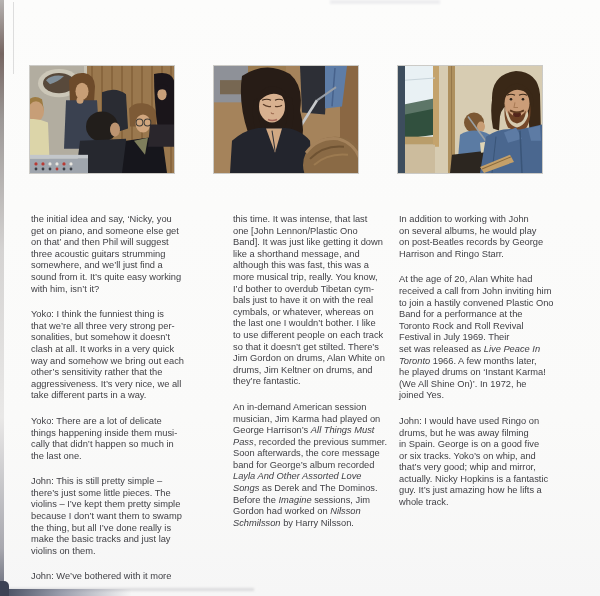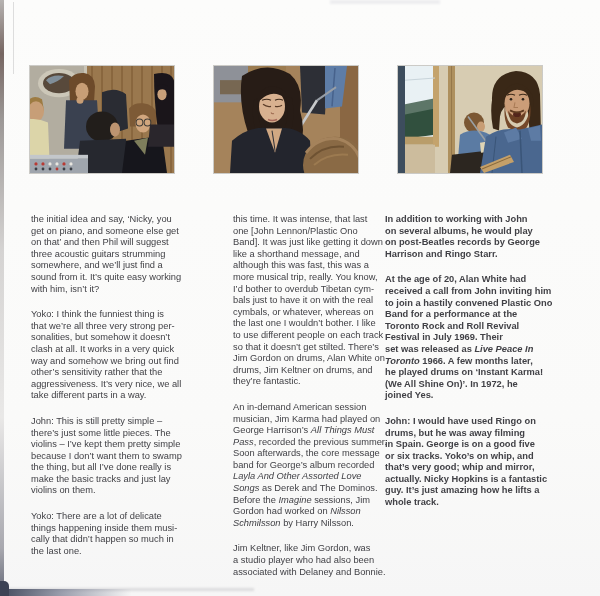--- a/index.html
+++ b/index.html
@@ -18,21 +18,21 @@
   .corner-bl2{position:absolute;left:0;bottom:0;width:9px;height:15px;background:#3c4254;border-top-right-radius:5px;}
 
   
   .photo{position:absolute;top:66px;width:144px;height:107px;outline:1px solid rgba(60,55,45,.25);}
   .photo svg{display:block;width:144px;height:107px;}
   #photo-1{left:30px;} #photo-2{left:214px;} #photo-3{left:398px;}
 
   
   .col{position:absolute;top:214px;width:180px;color:#414146;
        font-size:9.3px;line-height:11.6px;letter-spacing:0px;}
-  #col-0{left:31px;} #col-1{left:233px;} #col-2{left:385px;font-weight:bold;}
+  #col-0{left:31px;} #col-1{left:233px;} #col-2{left:399px;}
   .col p{margin:0 0 14px 0;white-space:pre;}
   .col .it{font-style:italic;}
 </style>
 </head>
 <body>
 
 <div class="page">
 
   <div class="photo" id="photo-1">
     <svg viewBox="0 0 144 106" preserveAspectRatio="none">
@@ -175,35 +175,36 @@
 get on piano, and someone else get
 on that’ and then Phil will suggest
 three acoustic guitars strumming
 somewhere, and we’ll just find a
 sound from it. It’s quite easy working
 with him, isn’t it?</span></p>
       <p><span>Yoko: I think the funniest thing is
 that we’re all three very strong per-
 sonalities, but somehow it doesn’t
 clash at all. It works in a very quick
-way and somehow we bring out find
+way and somehow we bring out each
 other’s sensitivity rather that the
 aggressiveness. It’s very nice, we all
 take different parts in a way.</span></p>
+      <p><span>Yoko: There are a lot of delicate
+things happening inside them musi-
+cally that didn’t happen so much in
+the last one.</span></p>
       <p><span>John: This is still pretty simple –
 there’s just some little pieces. The
 violins – I’ve kept them pretty simple
 because I don’t want them to swamp
 the thing, but all I’ve done really is
 make the basic tracks and just lay
 violins on them.</span></p>
-      <p><span>Yoko: There are a lot of delicate
-things happening inside them musi-
-cally that didn’t happen so much in
-the last one.</span></p>
+      <p><span>John: We’ve bothered with it more</span></p>
     </div>
   <div class="col" id="col-1">
       <p><span>this time. It was intense, that last
 one [John Lennon/Plastic Ono
 Band]. It was just like getting it down
 like a shorthand message, and
 although this was fast, this was a
 more musical trip, really. You know,
 I’d bother to overdub Tibetan cym-
 bals just to have it on with the real
@@ -218,23 +219,20 @@
 musician, Jim Karma had played on
 George Harrison’s </span><span class="it">All Things Must
 Pass</span><span>, recorded the previous summer.
 Soon afterwards, the core message
 band for George’s album recorded
 </span><span class="it">Layla And Other Assorted Love
 Songs</span><span> as Derek and The Dominos.
 Before the </span><span class="it">Imagine</span><span> sessions, Jim
 Gordon had worked on </span><span class="it">Nilsson
 Schmilsson</span><span> by Harry Nilsson.</span></p>
-      <p><span>Jim Keltner, like Jim Gordon, was
-a studio player who had also been
-associated with Delaney and Bonnie.</span></p>
     </div>
   <div class="col" id="col-2">
       <p><span>In addition to working with John
 on several albums, he would play
 on post-Beatles records by George
 Harrison and Ringo Starr.</span></p>
       <p><span>At the age of 20, Alan White had
 received a call from John inviting him
 to join a hastily convened Plastic Ono
 Band for a performance at the

